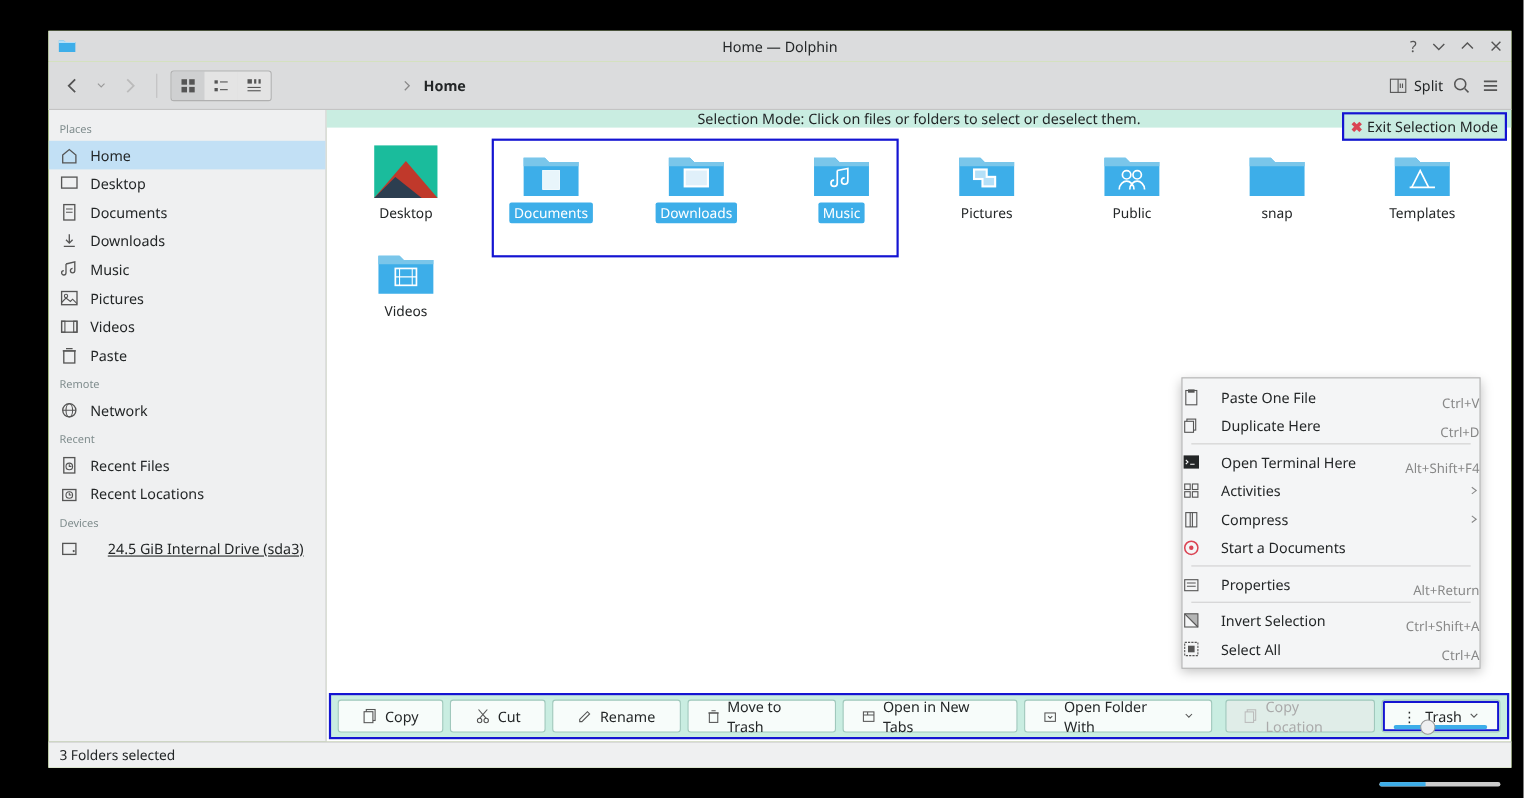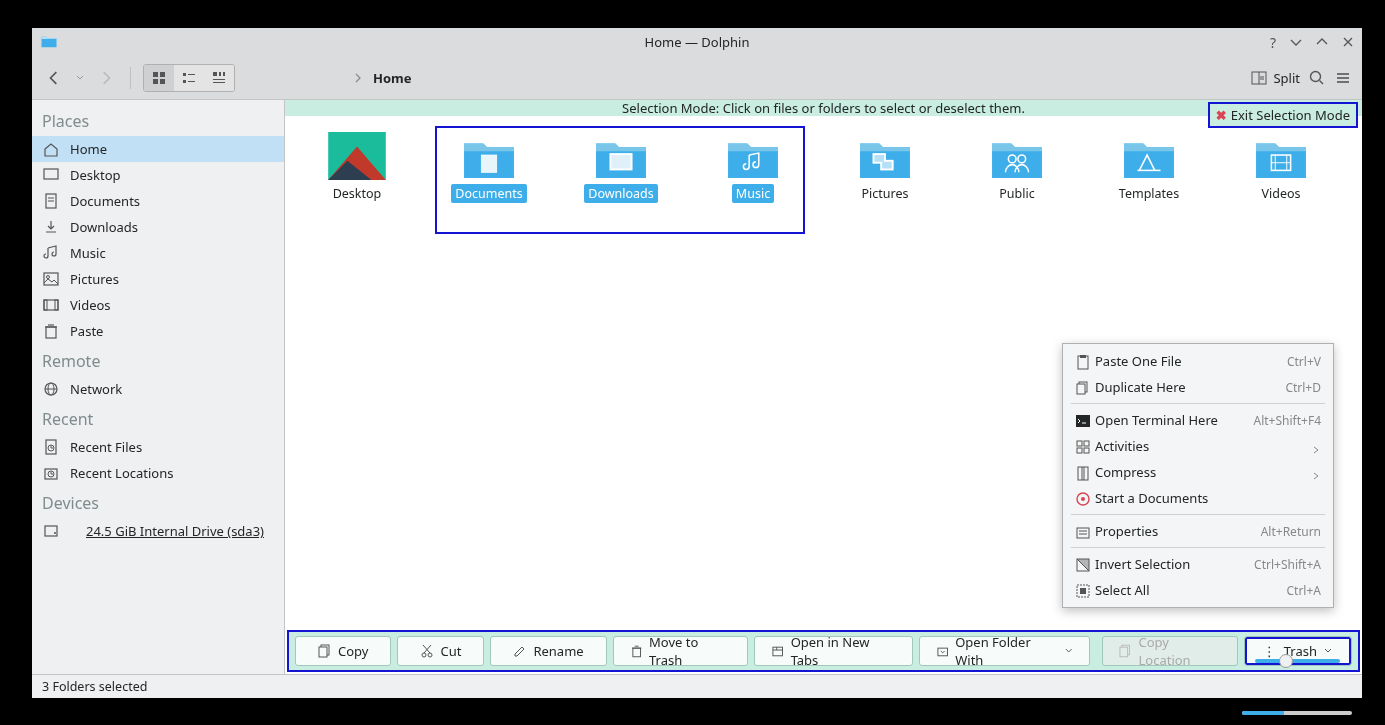--- a/index.html
+++ b/index.html
@@ -1,17 +1,17 @@
 <!DOCTYPE html>
 <html><head>
 <meta charset="utf-8">
 <style>
 * { box-sizing: border-box; margin: 0; padding: 0; font-family: "Noto Sans", "Segoe UI", sans-serif; }
 body { background: #000; width: 1385px; height: 725px; overflow: hidden; font-size: 13px; color: #232627; }
-.window { position: absolute; left: 32px; top: 28px; width: 1330px; height: 670px; background: #bef264; display: flex; flex-direction: column; }
+.window { position: absolute; left: 44px; top: 28px; width: 1330px; height: 670px; background: #bef264; display: flex; flex-direction: column; }
 .titlebar { height: 28px; background: #dbdcdd; display: flex; align-items: center; padding: 0 8px; position: relative; }
 .titlebar-icon { width: 18px; height: 18px; }
 .titlebar-title { position: absolute; left: 50%; transform: translateX(-50%); font-size: 13px; }
 .titlebar-controls { position: absolute; right: 8px; display: flex; gap: 14px; align-items: center; }
 .titlebar-controls span { cursor: pointer; font-size: 14px; color: #555; }
 
 .toolbar { height: 44px; background: #dbdcdd; display: flex; align-items: center; padding: 0 10px; gap: 8px; border-bottom: 1px solid #c4c4c4; }
 .nav-group { display: flex; align-items: center; gap: 2px; }
 .nav-btn { width: 24px; height: 32px; display: flex; align-items: center; justify-content: center; color: #777; }
 .nav-btn.disabled { color: #bbb; }
@@ -20,21 +20,21 @@
 .view-btn { width: 30px; height: 26px; display: flex; align-items: center; justify-content: center; background: #e4e4e4; }
 .view-btn.active { background: #cfd0d1; }
 .breadcrumb { display: flex; align-items: center; gap: 10px; margin-left: 110px; }
 .breadcrumb-sep { color: #888; }
 .breadcrumb-item { font-weight: bold; }
 .toolbar-right { margin-left: auto; display: flex; align-items: flex-end; gap: 8px; }
 .split-btn { display: flex; align-items: center; gap: 6px; }
 
 .body { flex: 1; display: flex; overflow: hidden; }
 .sidebar { width: 253px; background: #eff0f1; border-right: 1px solid #c4c4c4; padding-top: 4px; overflow-y: auto; }
-.side-header { color: #7f8c8d; font-size: 16px; padding: 6px 10px 4px; }
+.side-header { color: #7f8c8d; font-size: 10px; padding: 6px 10px 4px; }
 .side-item { display: flex; align-items: center; gap: 10px; padding: 4px 10px; height: 26px; cursor: pointer; }
 .side-item.active { background: #c2e0f5; }
 .side-item .icon { width: 18px; height: 18px; display: flex; align-items: center; justify-content: center; }
 .side-item.underlined span.lbl { text-decoration: underline; margin-left: 16px; }
 
 .main { flex: 1; display: flex; flex-direction: column; background: #fff; position: relative; }
 .sel-banner { height: 16px; background: #c9ede1; display: flex; align-items: center; justify-content: center; position: relative; font-size: 13px; }
 .exit-sel { position: absolute; right: 4px; top: 2px; display: flex; align-items: center; gap: 4px; padding: 2px 6px; border: 2px solid #1414d2; background: #c9ede1; }
 .exit-sel .xicon { color: #da4453; font-weight: bold; }
 
@@ -54,21 +54,21 @@
 .act-btn.highlighted { box-shadow: inset 0 0 0 2px #1414d2; }
 
 .status-bar { height: 24px; background: #eff0f1; border-top: 1px solid #c4c4c4; display: flex; align-items: center; padding: 0 10px; font-size: 12.5px; }
 .status-right { margin-left: auto; display: flex; align-items: center; gap: 24px; flex-direction: column; }
 .slider { width: 85px; height: 4px; background: #3daee9; border-radius: 2px; position: relative; }
 .slider .thumb { position: absolute; width: 14px; height: 14px; background: #eff0f1; border: 1px solid #999; border-radius: 50%; top: -5px; left: 24px; }
 .slider2 { width: 110px; height: 4px; background: #ccc; border-radius: 2px; position: relative; overflow: hidden; }
 .slider2 .fill { position: absolute; left: 0; top: 0; bottom: 0; width: 38%; background: #3daee9; }
 
 .context-menu { position: absolute; right: 28px; bottom: 66px; width: 272px; background: #f4f5f6; border: 1px solid #b0b0b0; box-shadow: 0 3px 10px rgba(0,0,0,0.25); padding: 4px 0; z-index: 100; }
-.ctx-item { display: flex; align-items: flex-end; padding: 4px 12px; height: 26px; gap: 4px; cursor: pointer; }
+.ctx-item { display: flex; align-items: center; padding: 4px 0; height: 26px; gap: 19px; cursor: pointer; }
 .ctx-icon { width: 16px; height: 16px; display: flex; align-items: center; justify-content: center; flex-shrink: 0; }
 .ctx-label { flex: 1; font-size: 13px; }
 .ctx-shortcut { color: #888; font-size: 12px; margin-top: 10px; }
 .ctx-arrow { color: #888; }
 .ctx-sep { height: 1px; background: #d0d0d0; margin: 3px 8px; }
 
 svg { display: block; }
 .kfolder { fill: #3daee9; }
 </style>
 </head>
@@ -379,20 +379,29 @@
                 <path d="M18 42c0-5 4-8 7-8s7 3 7 8m-4 0c0-5 4-8 7-8s7 3 7 8" fill="none" stroke="#fff" stroke-width="1.6"></path>
               </svg>
             </div>
             <div class="file-label">Public</div>
           </div>
           <div class="file-item">
             <div class="folder-icon">
               <svg viewBox="0 0 60 50">
                 <path class="kfolder" d="M4 12h20l4 4h28v32H4z"></path>
                 <path fill="#7ac6ea" d="M4 12h20l4 4h28v4H4z"></path>
+              </svg>
+            </div>
+            <div class="file-label">snap</div>
+          </div>
+          <div class="file-item">
+            <div class="folder-icon">
+              <svg viewBox="0 0 60 50">
+                <path class="kfolder" d="M4 12h20l4 4h28v32H4z"></path>
+                <path fill="#7ac6ea" d="M4 12h20l4 4h28v4H4z"></path>
                 <path d="M20 40l8-16 8 16" fill="none" stroke="#fff" stroke-width="1.6"></path>
                 <line x1="18" y1="40" x2="42" y2="40" stroke="#fff" stroke-width="1.6"></line>
               </svg>
             </div>
             <div class="file-label">Templates</div>
           </div>
           <div class="file-item">
             <div class="folder-icon">
               <svg viewBox="0 0 60 50">
                 <path class="kfolder" d="M4 12h20l4 4h28v32H4z"></path>

